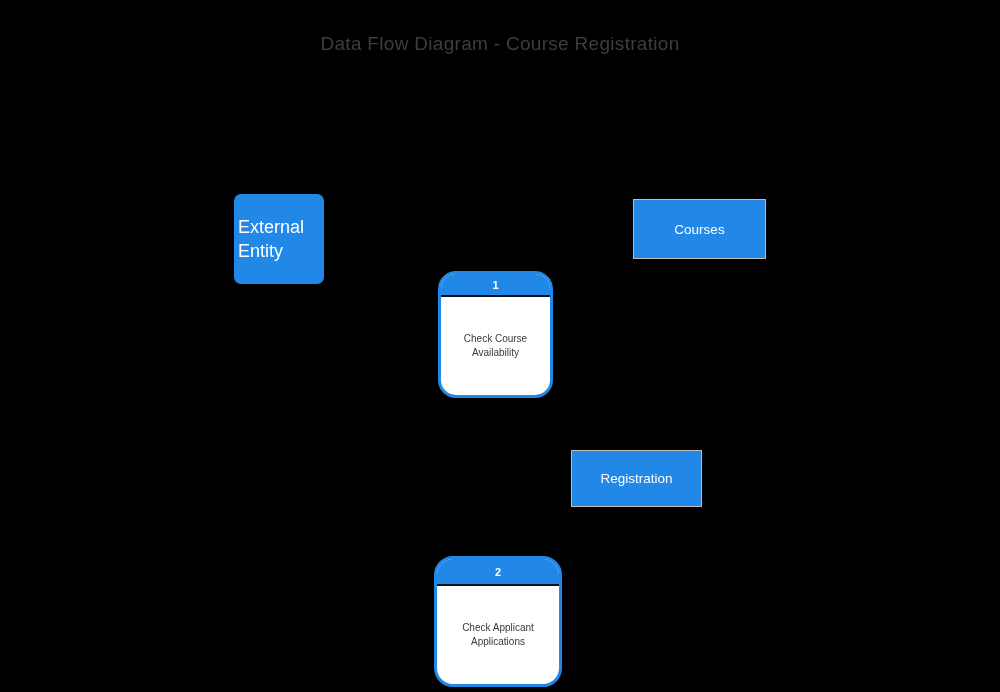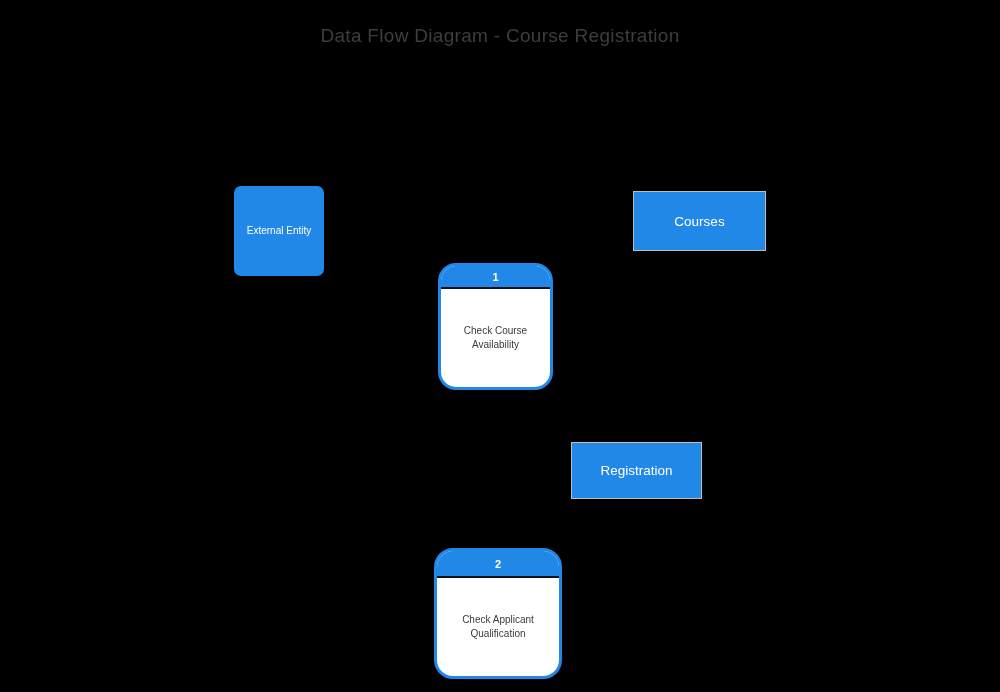--- a/index.html
+++ b/index.html
@@ -17,20 +17,21 @@
   body {
     background: var(--background);
     font-family: "Liberation Sans", "DejaVu Sans", sans-serif;
     overflow: hidden;
   }
   .canvas {
     position: relative;
     width: 1000px;
     height: 680px;
     background: var(--background);
+    margin-top: 8px;
   }
   .diagram-title {
     position: absolute;
     left: 0;
     right: 0;
     top: 25px;
     text-align: center;
     font-size: 19px;
     font-weight: 500;
     letter-spacing: 0.3px;
@@ -42,21 +43,21 @@
     top: 186px;
     width: 90px;
     height: 90px;
     background: var(--node-fill);
     border-radius: 7px;
     display: flex;
     align-items: center;
     justify-content: center;
     text-align: left;
     color: var(--node-text);
-    font-size: 10px;
+    font-size: 18px;
     line-height: 1.35;
     padding: 0 4px;
   }
   .store {
     position: absolute;
     background: var(--node-fill);
     border: 1px solid var(--store-border);
     display: flex;
     align-items: center;
     justify-content: center;
@@ -129,17 +130,17 @@
   </div>
 
   <div class="store store-applications">
     <span>Registration</span>
   </div>
 
   <div class="process process-2">
     <div class="process-header">2</div>
     <div class="process-divider"></div>
     <div class="process-body">
-      <span>Check Applicant Qualification</span>
+      <span>Check Applicant Applications</span>
     </div>
   </div>
 
 </div>
 
 </body></html>

